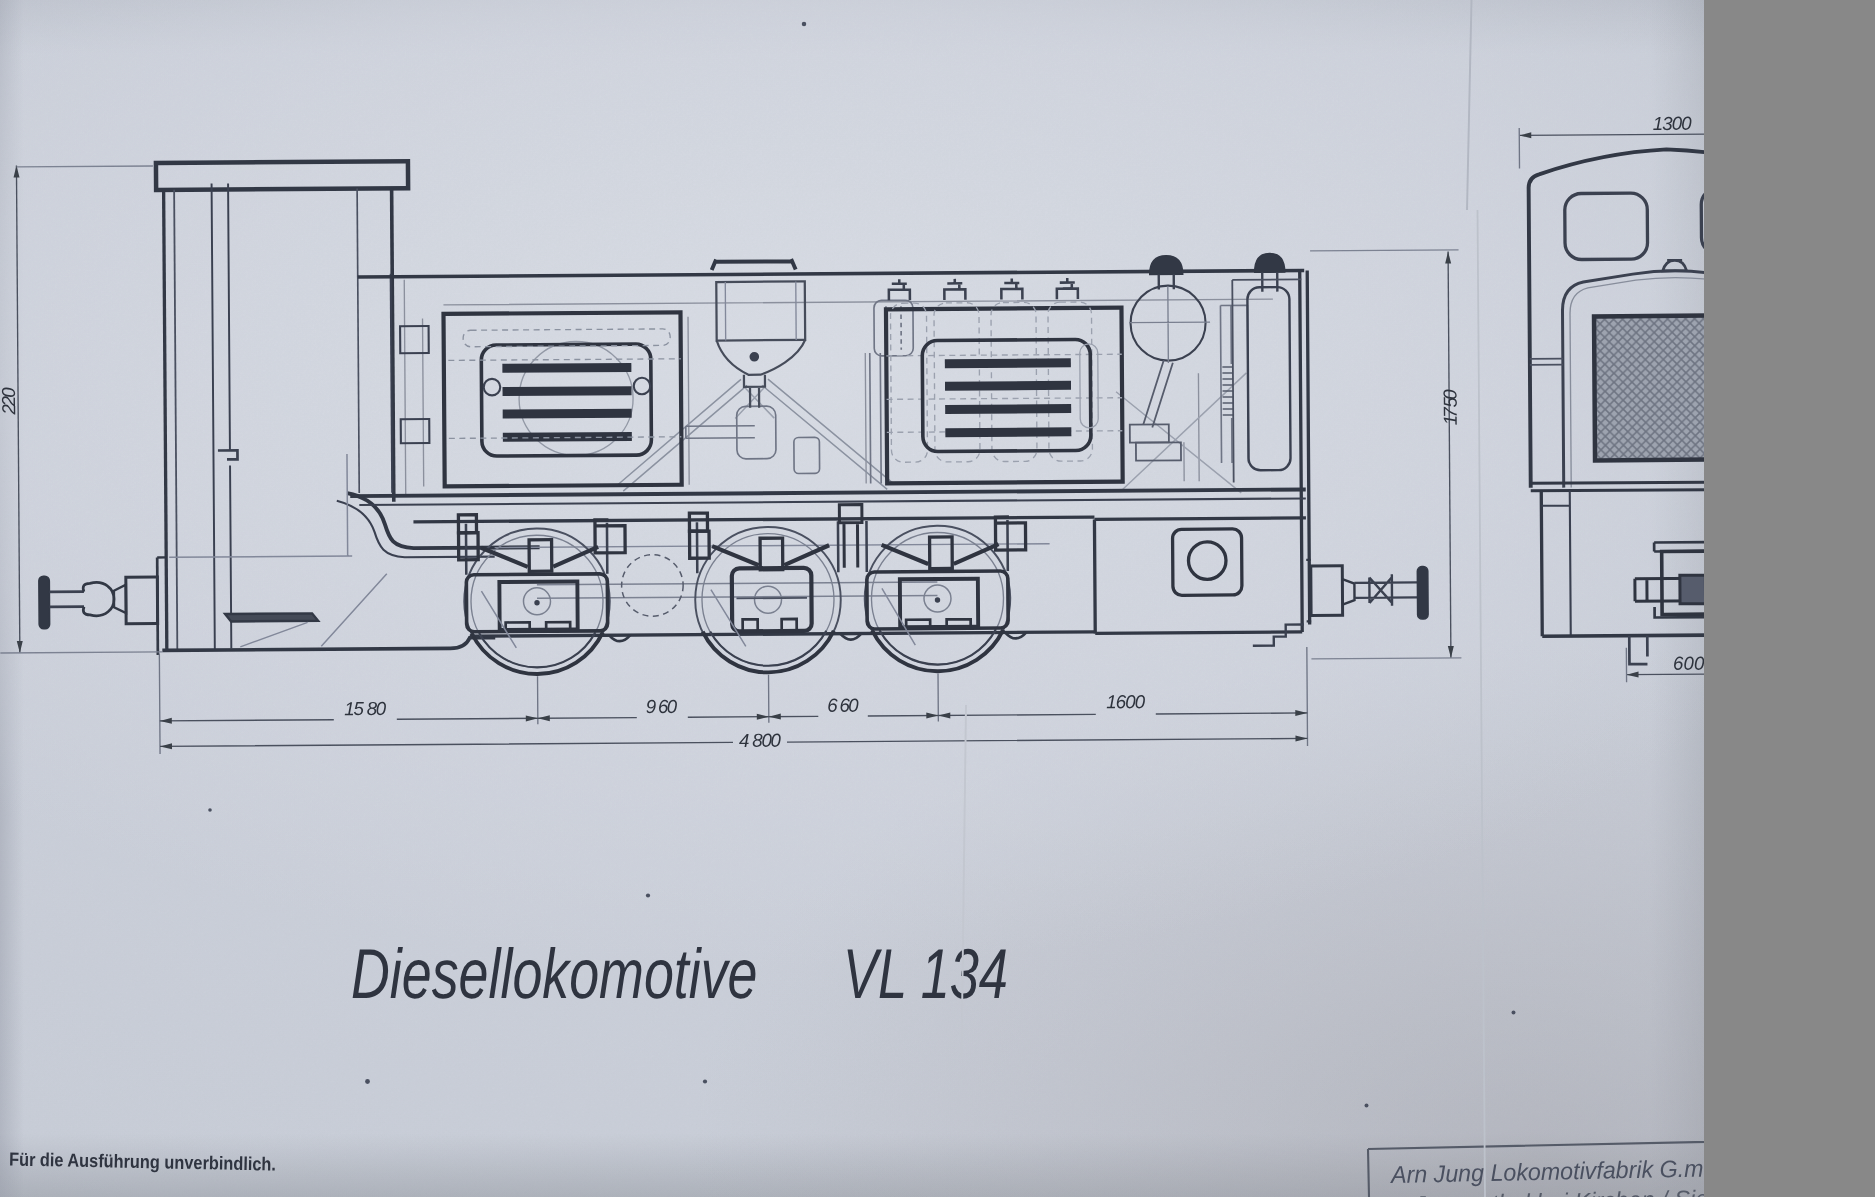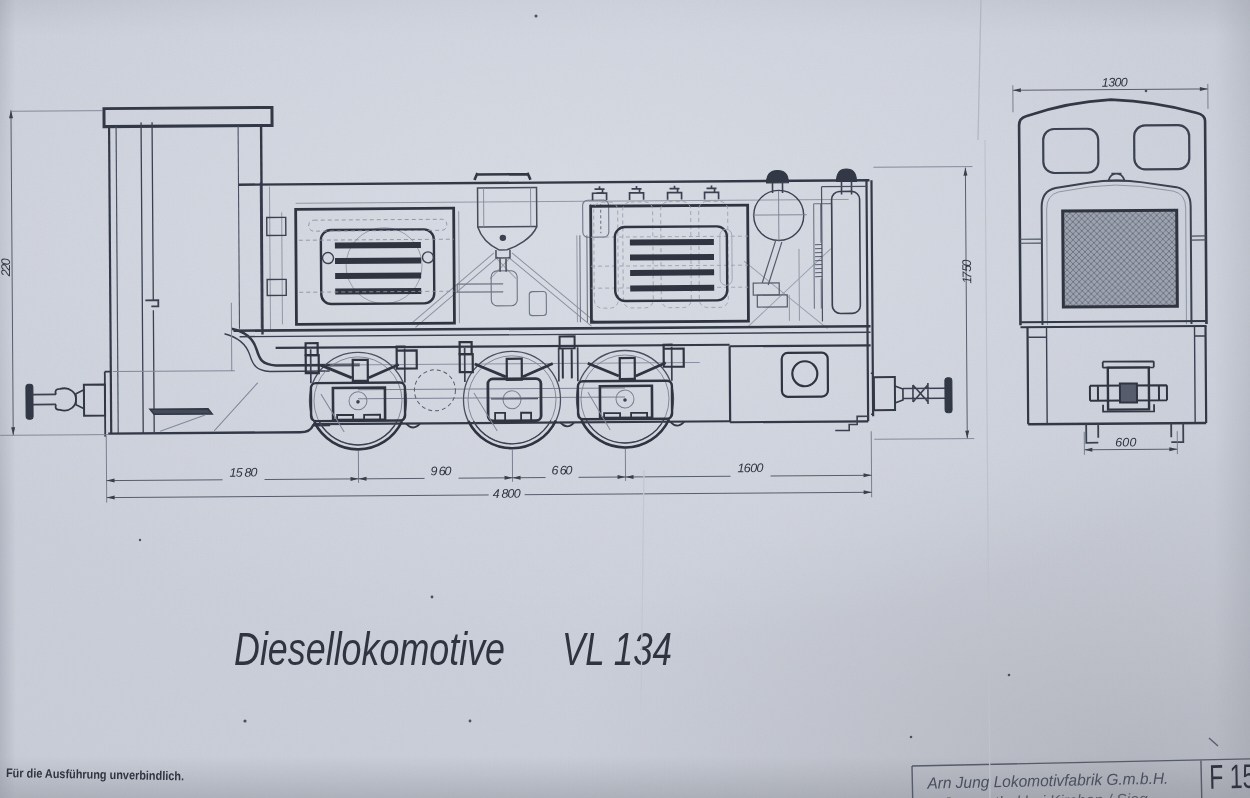--- a/index.html
+++ b/index.html
@@ -1,16 +1,16 @@
 <!DOCTYPE html>
 <html><head>
 <meta charset="utf-8">
 <style>
 html,body{margin:0;padding:0;background:#888;}
-#page{position:relative;width:1250px;height:798px;overflow:hidden;
+#page{position:relative;width:1136px;height:798px;overflow:hidden;
 background:
  radial-gradient(1000px 520px at 46% 30%, rgba(220,224,232,.95) 0%, rgba(214,218,227,.75) 45%, rgba(214,218,227,0) 78%),
  radial-gradient(750px 450px at 90% 96%, rgba(150,148,154,.38) 0%, rgba(162,160,166,.18) 45%, rgba(178,176,180,0) 75%),
  linear-gradient(to right, rgba(150,155,168,.45) 0px, rgba(150,155,168,0) 16px),
  linear-gradient(to left, rgba(158,163,172,.4) 0px, rgba(158,163,172,0) 36px),
  linear-gradient(to top, rgba(140,145,152,.45) 0px, rgba(140,145,152,0) 42px),
  linear-gradient(to bottom, rgba(160,165,176,.3) 0px, rgba(160,165,176,0) 36px),
  radial-gradient(1600px 1000px at 44% 38%, #d1d5df 0%, #cbd0da 55%, #b4b9c5 100%);
 }
 #page svg{position:absolute;left:0;top:0;}

